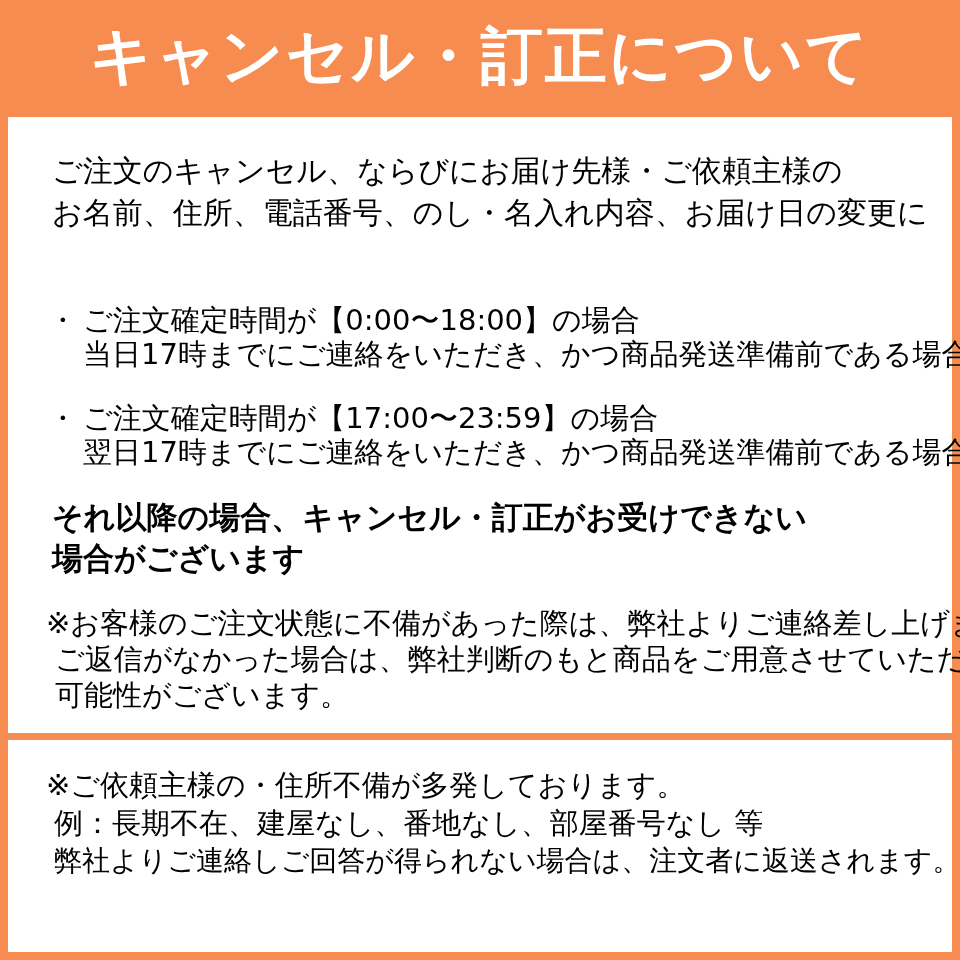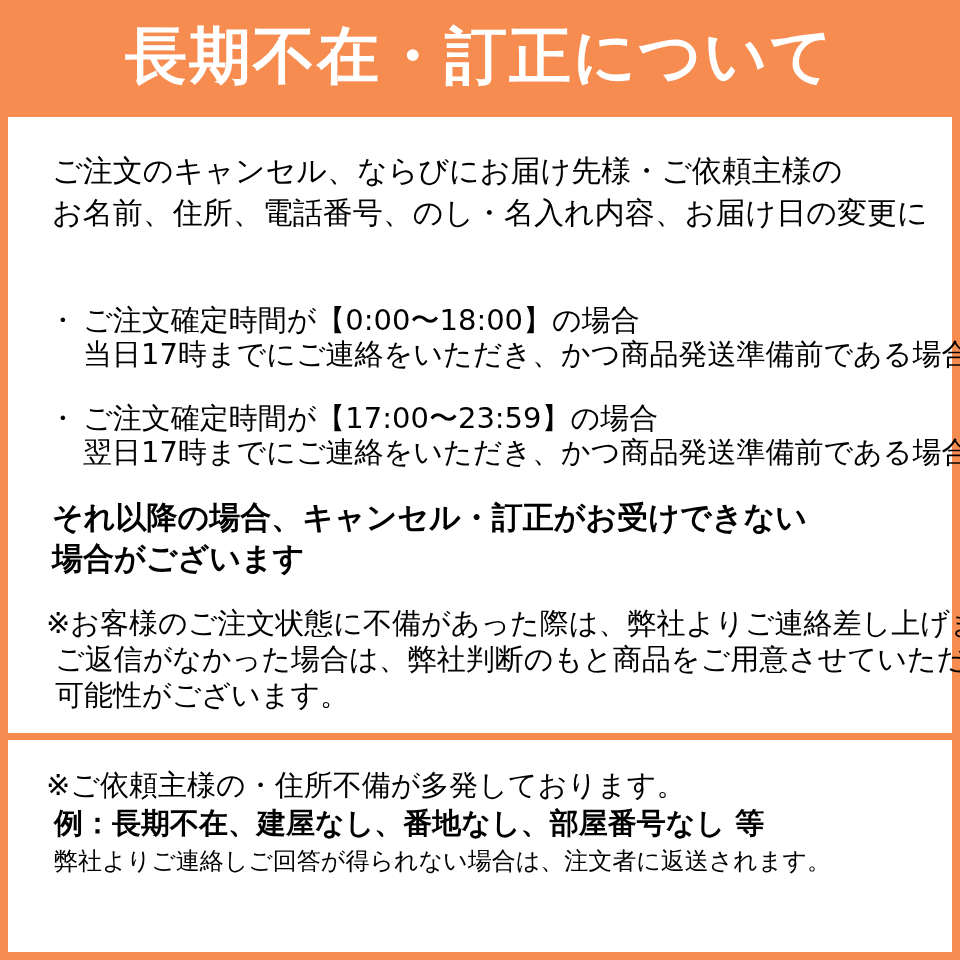--- a/index.html
+++ b/index.html
@@ -64,27 +64,27 @@
   #order-note {
     left: 46px; top: 605px;
     font-size: 29px; line-height: 36px;
   }
   #order-note .wrapped { padding-left: 9px; }
   #delivery-note {
     left: 46px; top: 766px;
     font-size: 29px; line-height: 38px;
   }
   #delivery-note .wrapped { padding-left: 8px; }
-  #delivery-note .example { font-weight: bold; }
-  #delivery-note .return-line { font-size: 24px; }
+  #delivery-note .example { font-weight: normal; }
+  #delivery-note .return-line { font-size: 28px; }
 </style>
 </head>
 <body>
 
-<div class="title">長期不在・訂正について</div>
+<div class="title">キャンセル・訂正について</div>
 
 <div class="panel" id="panel-top"></div>
 <div id="divider"></div>
 <div class="panel" id="panel-bottom"></div>
 
 <div class="block" id="intro">
   <div>ご注文のキャンセル、ならびにお届け先様・ご依頼主様の</div>
   <div>お名前、住所、電話番号、のし・名入れ内容、お届け日の変更に</div>
 </div>
 

